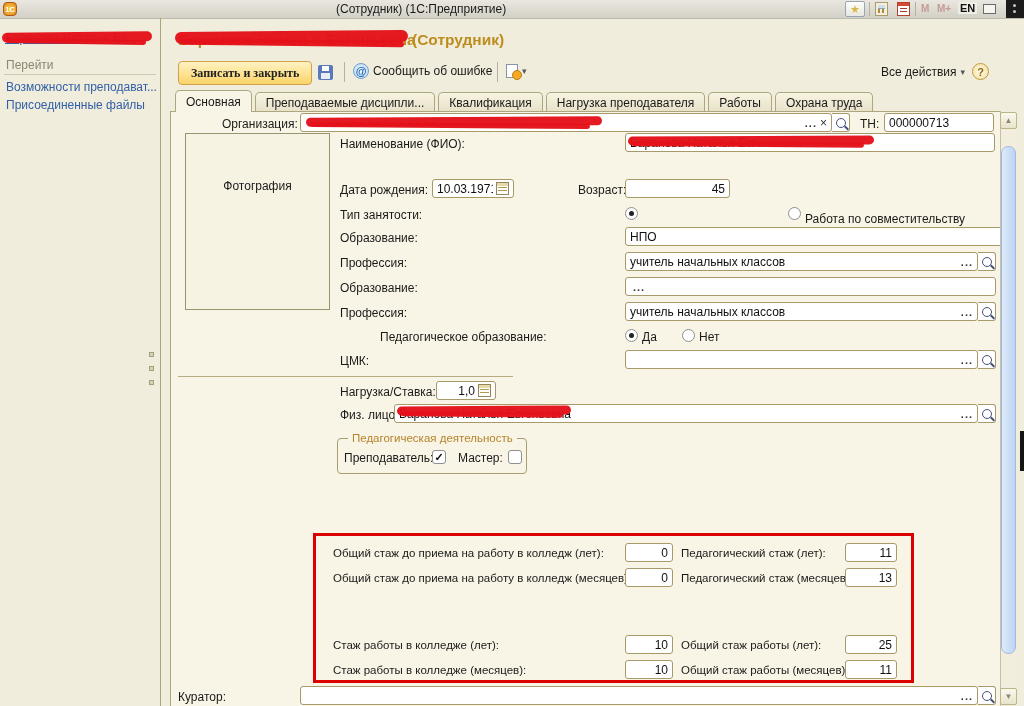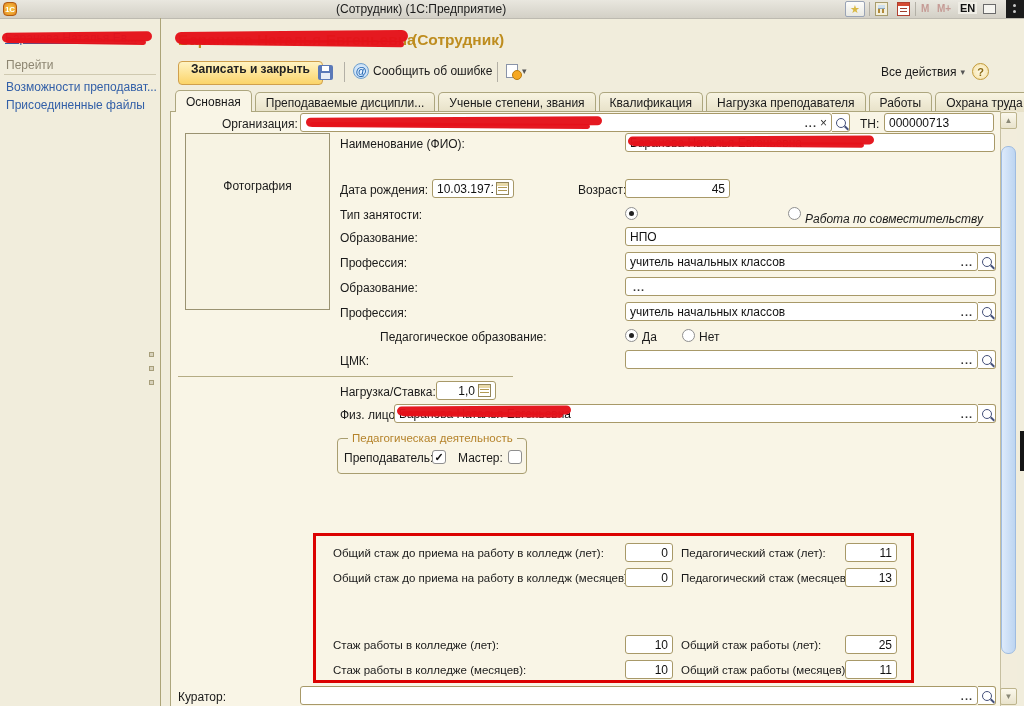--- a/index.html
+++ b/index.html
@@ -25,21 +25,21 @@
   .blackstrip i{position:absolute;left:7px;width:3px;height:3px;background:#c9c9c9;border-radius:50%;}
   .tbsep{position:absolute;top:2px;width:1px;height:14px;background:#B3B0A6;}
   
   .slink{position:absolute;color:#3360A8;font-size:12px;white-space:nowrap;cursor:pointer;}
   .sheading{position:absolute;color:#8D8672;font-size:12px;}
   .shr{position:absolute;height:1px;background:#CFC9B0;}
   .vsep{position:absolute;width:1px;background:#ACA478;}
   .grip{position:absolute;width:5px;height:5px;background:#D8D2BC;border:1px solid #A79E7A;box-sizing:border-box;}
   
   .pagetitle{position:absolute;font-size:15.5px;font-weight:bold;color:#BE8D1F;white-space:nowrap;}
-  .btn-main{position:absolute;height:24px;padding:0 12px;background:linear-gradient(#FFF3C2,#FBD469);border:1px solid #D0A04C;border-radius:4px;font-size:12px;font-weight:bold;color:#222;display:flex;align-items:flex-start;box-sizing:border-box;cursor:pointer;font-family:Liberation Sans, sans-serif;}
+  .btn-main{position:absolute;height:24px;padding:0 12px;background:linear-gradient(#FFF3C2,#FBD469);border:1px solid #D0A04C;border-radius:4px;font-size:12px;font-weight:bold;color:#222;display:flex;align-items:center;box-sizing:border-box;cursor:pointer;font-family:Liberation Serif, serif;}
   .flatbtn{position:absolute;display:flex;align-items:center;gap:4px;font-size:12px;color:#1a1a1a;cursor:pointer;}
   .floppy{width:15px;height:15px;background:#5B79B8;border-radius:2px;position:relative;}
   .floppy::before{content:"";position:absolute;top:1px;left:4px;width:7px;height:5px;background:#fff;}
   .floppy::after{content:"";position:absolute;bottom:1px;left:3px;width:9px;height:6px;background:#E9EDF5;}
   .at-icon{width:16px;height:16px;border-radius:50%;background:radial-gradient(#EAF4FF,#BCD8F2);border:1px solid #6FA0CE;color:#1E63B0;font-weight:bold;font-size:11px;display:flex;align-items:center;justify-content:center;box-sizing:border-box;}
   .docicon{width:12px;height:14px;background:#fff;border:1px solid #8A94A8;position:relative;box-sizing:border-box;}
   .docicon::after{content:"";position:absolute;right:-5px;bottom:-3px;width:8px;height:8px;border-radius:50%;background:#F6A821;border:1px solid #B97B10;}
   .caret{font-size:9px;color:#555;}
   .helpbtn{position:absolute;width:17px;height:17px;border-radius:50%;border:1px solid #C29A3A;background:radial-gradient(#FFFBEA,#F4DE9E);color:#8A6A15;font-weight:bold;font-size:11px;display:flex;align-items:center;justify-content:center;box-sizing:border-box;cursor:pointer;}
   
@@ -145,23 +145,20 @@
   </div>
 
   <div class="tabsrow">
     <div class="tab active">
         <span>Основная</span>
       </div>
     <div class="tab">
         <span>Преподаваемые дисципли...</span>
       </div>
     <div class="tab">
-        <span>Ученые степени, звания</span>
-      </div>
-    <div class="tab">
         <span>Квалификация</span>
       </div>
     <div class="tab">
         <span>Нагрузка преподавателя</span>
       </div>
     <div class="tab">
         <span>Работы</span>
       </div>
     <div class="tab">
         <span>Охрана труда</span>
@@ -203,21 +200,21 @@
   </div>
   <span class="lbl" style="left:578px;top:183px;">Возраст:</span>
   <div class="field" style="left:625px;top:179px;width:105px;">
     <span class="val num">45</span>
   </div>
 
   <span class="lbl" style="left:340px;top:208px;">Тип занятости:</span>
   <span class="radio on" style="left:625px;top:207px;"></span>
   <span class="lbl" style="left:642px;top:208px;margin-top:20px;">Основное место работы</span>
   <span class="radio" style="left:788px;top:207px;"></span>
-  <span class="lbl" style="left:805px;top:212px;font-style:italic;">Работа по совместительству</span>
+  <span class="lbl" style="left:805px;top:212px;">Работа по совместительству</span>
 
   <span class="lbl" style="left:340px;top:231px;">Образование:</span>
   <div class="field" style="left:625px;top:227px;width:392px;">
     <span class="val">НПО</span>
     <span class="dots">...</span>
   </div>
 
   <span class="lbl" style="left:340px;top:256px;">Профессия:</span>
   <div class="field" style="left:625px;top:252px;width:353px;">
     <span class="val">учитель начальных классов</span>

